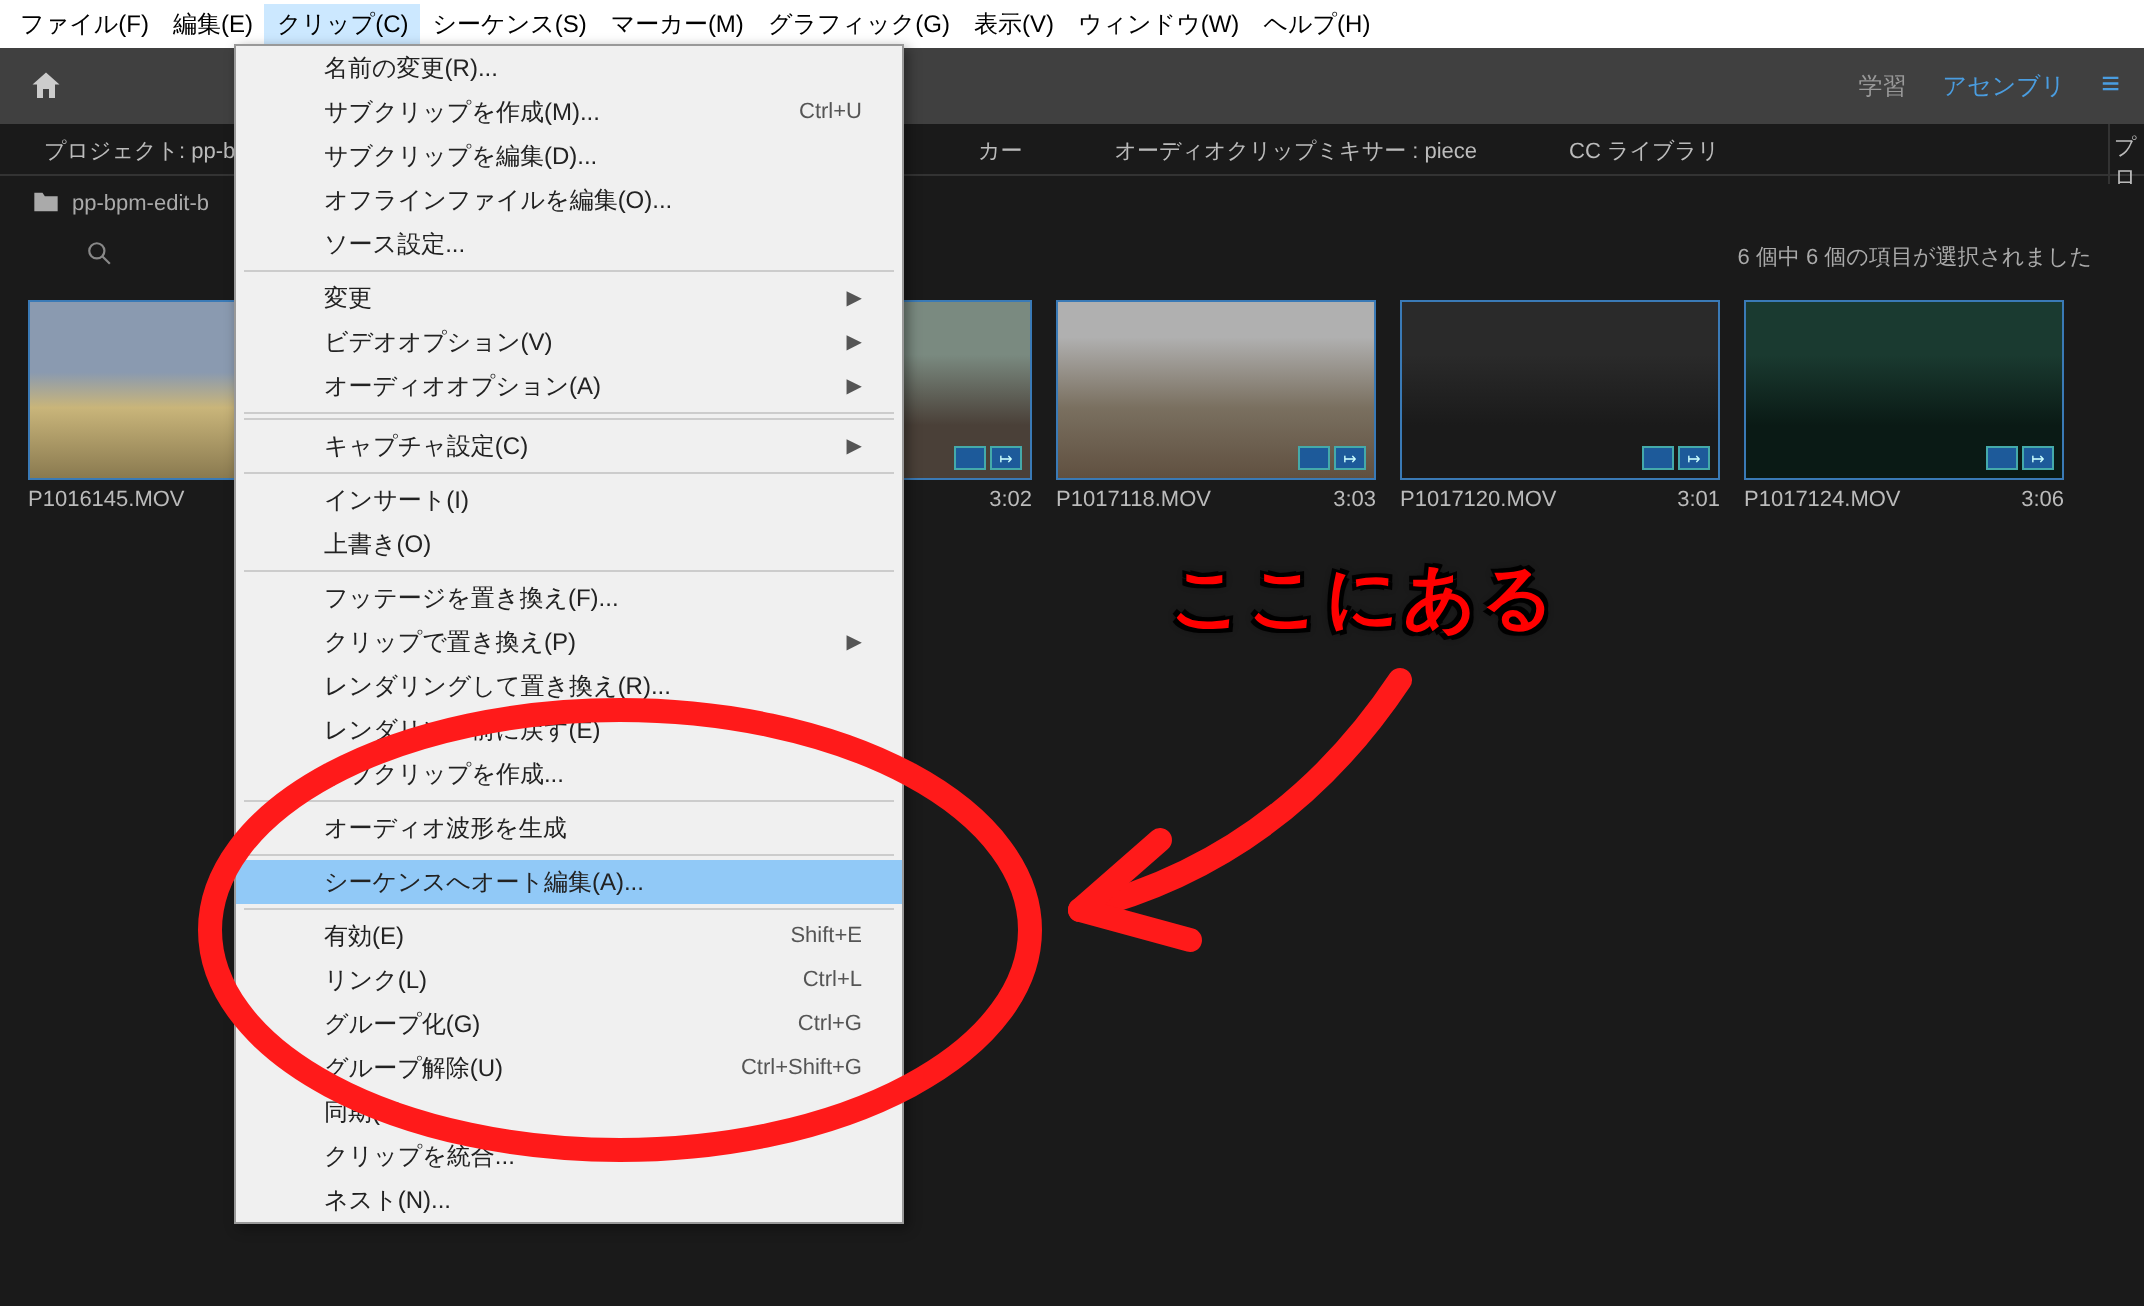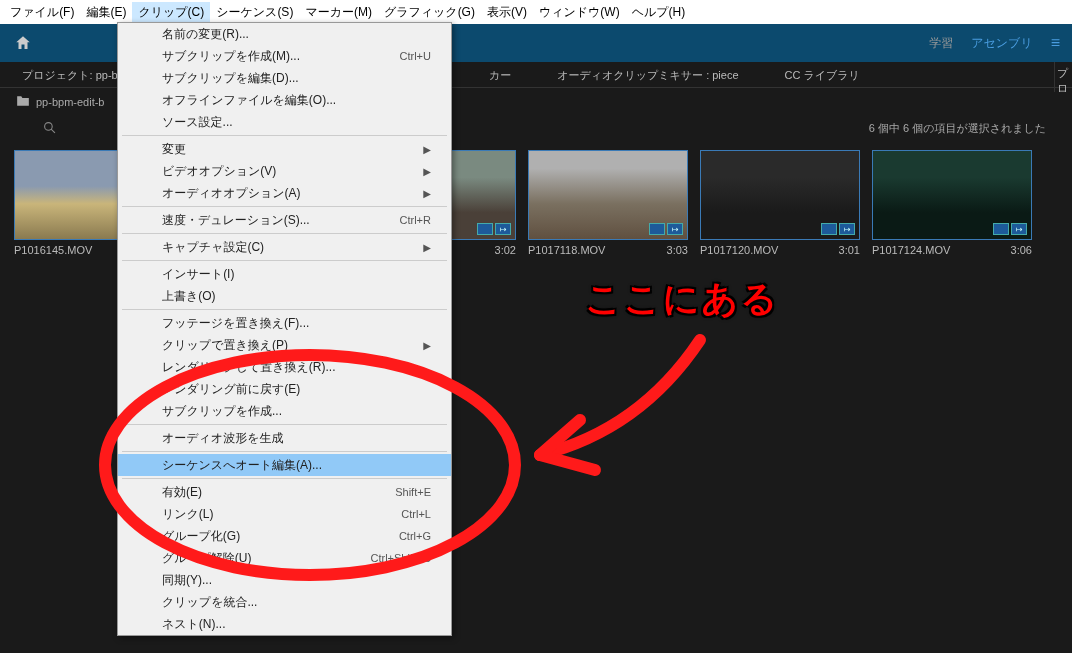--- a/index.html
+++ b/index.html
@@ -4,21 +4,21 @@
 <style>
 * { margin: 0; padding: 0; box-sizing: border-box; font-family: "Meiryo", "Yu Gothic", sans-serif; }
 body { background: #1a1a1a; width: 1072px; height: 653px; overflow: hidden; position: relative; color: #ccc; }
 
 
 .menubar { background: #fff; height: 22px; display: flex; align-items: center; padding: 12px 4px; font-size: 12px; color: #000; }
 .menubar .menu-item { padding: 2px 6px; cursor: default; }
 .menubar .menu-item.active { background: #cce8ff; }
 
 
-.toolbar-row { background: #0c4a6e; height: 38px; display: flex; align-items: center; padding: 0 12px; position: relative; }
+.toolbar-row { background: #404040; height: 38px; display: flex; align-items: center; padding: 0 12px; position: relative; }
 .home-icon-wrap { width: 22px; height: 22px; display: flex; align-items: center; justify-content: center; }
 .toolbar-right { position: absolute; right: 12px; top: 0; height: 100%; display: flex; align-items: center; gap: 18px; font-size: 12px; }
 .toolbar-right .tab-link { color: #999; }
 .toolbar-right .tab-link.active { color: #4a9de0; }
 .hamburger { color: #4a9de0; font-size: 16px; }
 
 
 .panel-tabs { height: 26px; display: flex; align-items: flex-end; padding-left: 14px; font-size: 11px; color: #bbb; position: relative; border-bottom: 1px solid #333; }
 .panel-tab { padding: 4px 8px; }
 .panel-tab.other { margin-left: 340px; }
@@ -205,24 +205,20 @@
     </div>
     <div class="dd-item">
       <span>ビデオオプション(V)</span>
       <span class="sub-arrow">▶</span>
     </div>
     <div class="dd-item">
       <span>オーディオオプション(A)</span>
       <span class="sub-arrow">▶</span>
     </div>
     <div class="dd-sep"></div>
-    <div class="dd-item">
-      <span>速度・デュレーション(S)...</span>
-      <span class="shortcut">Ctrl+R</span>
-    </div>
     <div class="dd-sep"></div>
     <div class="dd-item">
       <span>キャプチャ設定(C)</span>
       <span class="sub-arrow">▶</span>
     </div>
     <div class="dd-sep"></div>
     <div class="dd-item">
       <span>インサート(I)</span>
     </div>
     <div class="dd-item">

